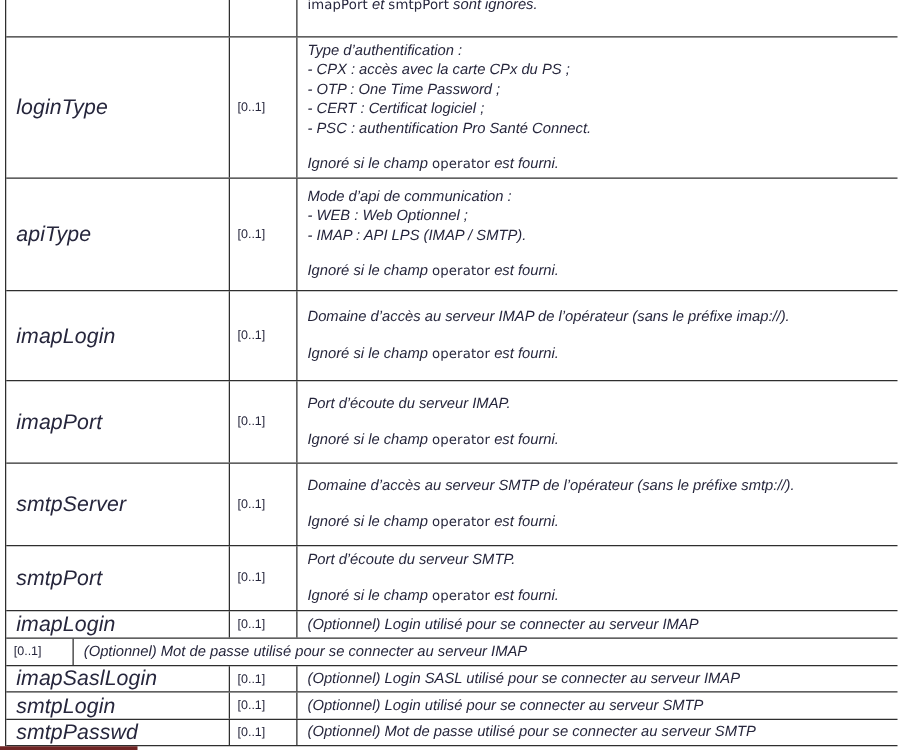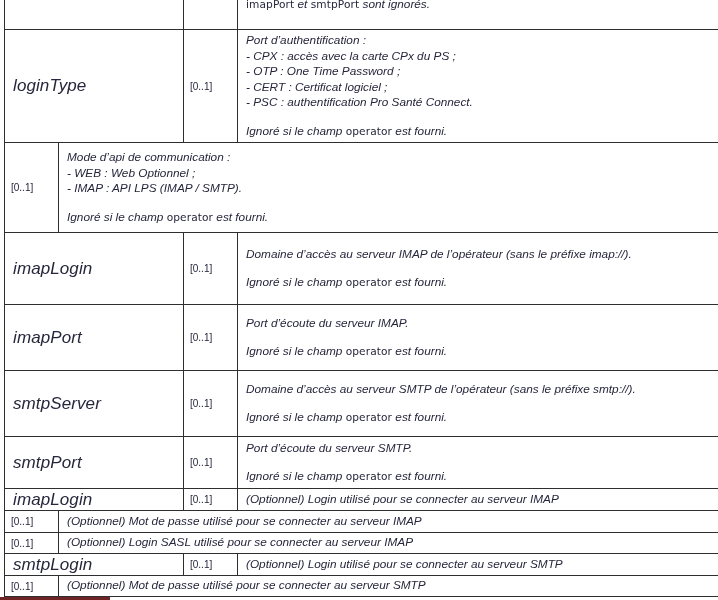--- a/index.html
+++ b/index.html
@@ -53,30 +53,31 @@
       <div class="cell c-field"></div>
       <div class="cell c-card"></div>
       <div class="cell c-desc">
         <div class="dl"><span class="code">imapPort</span><span> et </span><span class="code">smtpPort</span><span> sont ignorés.</span></div>
       </div>
     </div>
     <div class="row" style="height: 113px;">
       <div class="cell c-field">loginType</div>
       <div class="cell c-card">[0..1]</div>
       <div class="cell c-desc">
-        <div class="dl"><span>Port d’authentification :</span></div>
+        <div class="dl"><span>Type d’authentification :</span></div>
         <div class="dl"><span>- CPX : accès avec la carte CPx du PS ;</span></div>
         <div class="dl"><span>- OTP : One Time Password ;</span></div>
         <div class="dl"><span>- CERT : Certificat logiciel ;</span></div>
         <div class="dl"><span>- PSC : authentification Pro Santé Connect.</span></div>
         <div class="dl blank"></div>
         <div class="dl"><span>Ignoré si le champ </span><span class="code">operator</span><span> est fourni.</span></div>
       </div>
     </div>
     <div class="row" style="height: 90px;">
+      <div class="cell c-field">apiType</div>
       <div class="cell c-card">[0..1]</div>
       <div class="cell c-desc">
         <div class="dl"><span>Mode d’api de communication :</span></div>
         <div class="dl"><span>- WEB : Web Optionnel ;</span></div>
         <div class="dl"><span>- IMAP : API LPS (IMAP / SMTP).</span></div>
         <div class="dl blank"></div>
         <div class="dl"><span>Ignoré si le champ </span><span class="code">operator</span><span> est fourni.</span></div>
       </div>
     </div>
     <div class="row" style="height: 72px;">
@@ -122,32 +123,34 @@
         <div class="dl"><span>(Optionnel) Login utilisé pour se connecter au serveur IMAP</span></div>
       </div>
     </div>
     <div class="row" style="height: 22px;">
       <div class="cell c-card">[0..1]</div>
       <div class="cell c-desc">
         <div class="dl"><span>(Optionnel) Mot de passe utilisé pour se connecter au serveur IMAP</span></div>
       </div>
     </div>
     <div class="row" style="height: 21px;">
+      <div class="cell c-field">imapSaslLogin</div>
       <div class="cell c-card">[0..1]</div>
       <div class="cell c-desc">
         <div class="dl"><span>(Optionnel) Login SASL utilisé pour se connecter au serveur IMAP</span></div>
       </div>
     </div>
     <div class="row" style="height: 22px;">
       <div class="cell c-field">smtpLogin</div>
       <div class="cell c-card">[0..1]</div>
       <div class="cell c-desc">
         <div class="dl"><span>(Optionnel) Login utilisé pour se connecter au serveur SMTP</span></div>
       </div>
     </div>
     <div class="row" style="height: 21px;">
+      <div class="cell c-field">smtpPasswd</div>
       <div class="cell c-card">[0..1]</div>
       <div class="cell c-desc">
         <div class="dl"><span>(Optionnel) Mot de passe utilisé pour se connecter au serveur SMTP</span></div>
       </div>
     </div>
   </div>
 <div class="redline"></div>
 
 </body></html>

